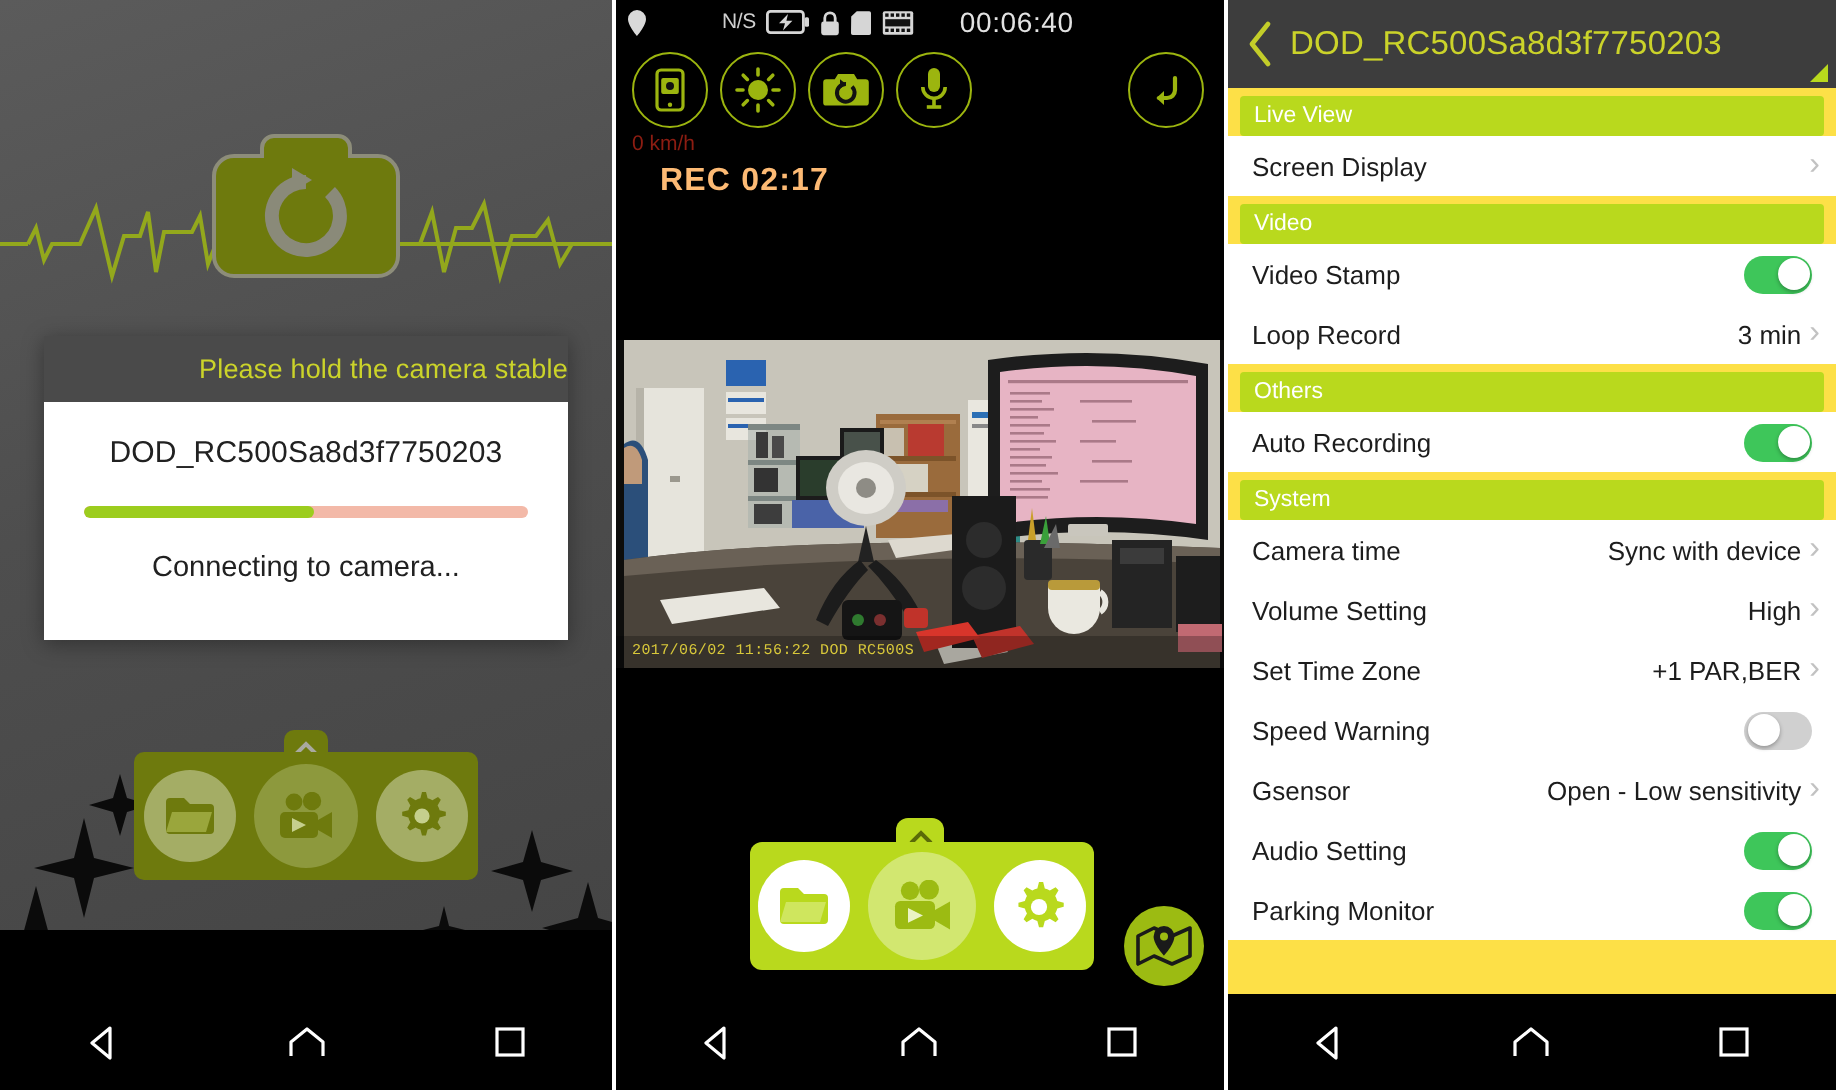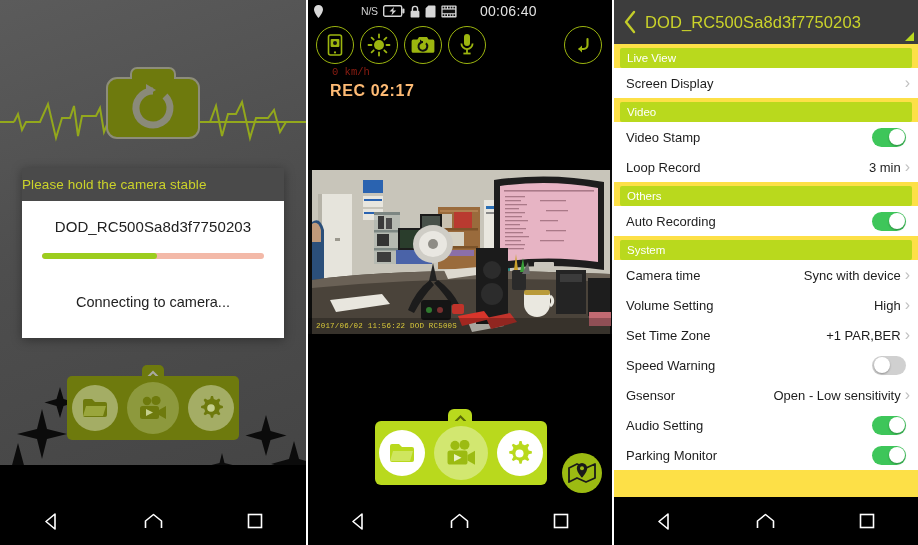--- a/index.html
+++ b/index.html
@@ -44,52 +44,52 @@
     position:absolute; left:50%; bottom:166px; transform:translateX(-50%);
     width:22px; height:14px; background:#6e7a0d; border-radius:5px 5px 0 0;
     display:flex; align-items:flex-end; justify-content:center;
   }
 
   .dialog {
     position:absolute; left:22px; top:168px; width:262px;
     box-shadow: 0 2px 10px rgba(0,0,0,0.35);
   }
   .dialog-title {
-    background:#4a4a4a; color:#cbd32a; text-align:left;
+    background:#4a4a4a; color:#cbd32a; text-align:right;
     font-size:13.5px; padding:9px 0 9px; letter-spacing:0.1px;
   }
   .dialog-body { background:#ffffff; padding:17px 18px 28px; }
   .dialog-device { text-align:center; font-size:15px; color:#212121; letter-spacing:0.1px; }
   .progress {
     margin:18px 2px 0; height:6px; border-radius:3px;
     background:#f3b9a8; position:relative; overflow:hidden;
   }
   .progress > i { position:absolute; left:0; top:0; bottom:0; width:52%; background:#9ccd1e; border-radius:3px; display:block; }
-  .dialog-status { margin-top:35px; text-align:center; font-size:14.5px; color:#212121; }
+  .dialog-status { margin-top:17px; text-align:center; font-size:14.5px; color:#212121; }
 
   
   .p2 { background:#000; }
   .statusbar {
     position:absolute; left:0; top:0; width:100%; height:22px;
     display:flex; align-items:center; gap:5px; padding-left:6px;
     color:#cfcfcf; font-size:12.5px;
   }
   .statusbar .sb-ns { color:#cfcfcf; font-size:10.5px; letter-spacing:-0.2px;padding-left:33px; }
   .statusbar .sb-time { font-size:14px; color:#e2e2e2; margin-left:18px; letter-spacing:0.3px; }
   .ctrlrow { position:absolute; left:8px; top:26px; display:flex; gap:6px; }
   .cc {
     width:38px; height:38px; border-radius:50%;
     border:1.6px solid #9cb50f; display:flex; align-items:center; justify-content:center;
   }
   .ret-btn {
     position:absolute; right:10px; top:26px;
     width:38px; height:38px; border-radius:50%;
     border:1.6px solid #9cb50f; display:flex; align-items:center; justify-content:center;
   }
-  .speed { position:absolute; left:24px; top:66px; font-size:10.5px; color:#8d1d12;font-family:Liberation Mono, monospace; }
+  .speed { position:absolute; left:8px; top:66px; font-size:10.5px; color:#8d1d12; }
   .rec { position:absolute; left:22px; top:82px; font-size:16px; font-weight:bold; color:#fdba74; letter-spacing:0.6px; }
   .video {
     position:absolute; left:0; top:152px; width:306px; height:182px; overflow:hidden;
     background:#1a1916;
   }
   .vid-stamp {
     position:absolute; left:8px; bottom:4px; font-family:"Liberation Mono", monospace;
     font-size:7.5px; color:#d8c83a; letter-spacing:0.2px; white-space:nowrap;
   }
   .p2-bottombar {

